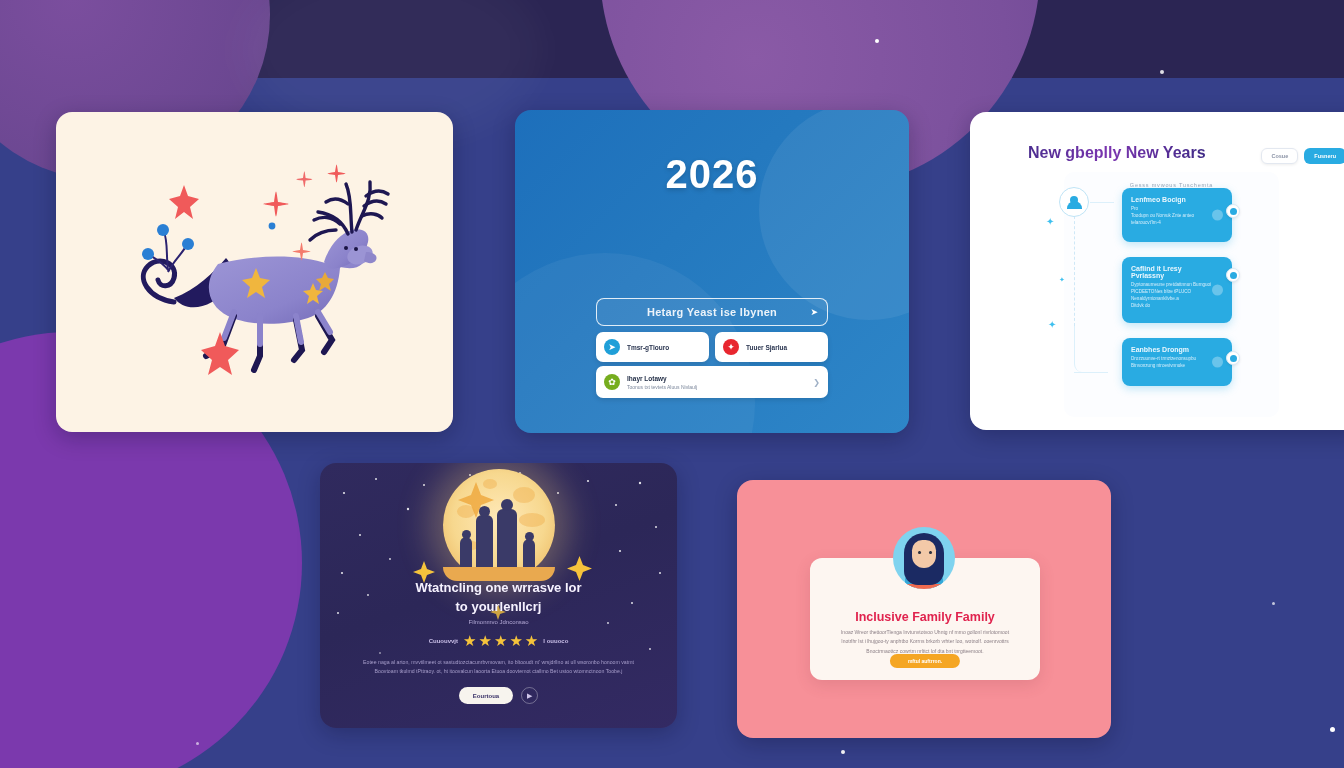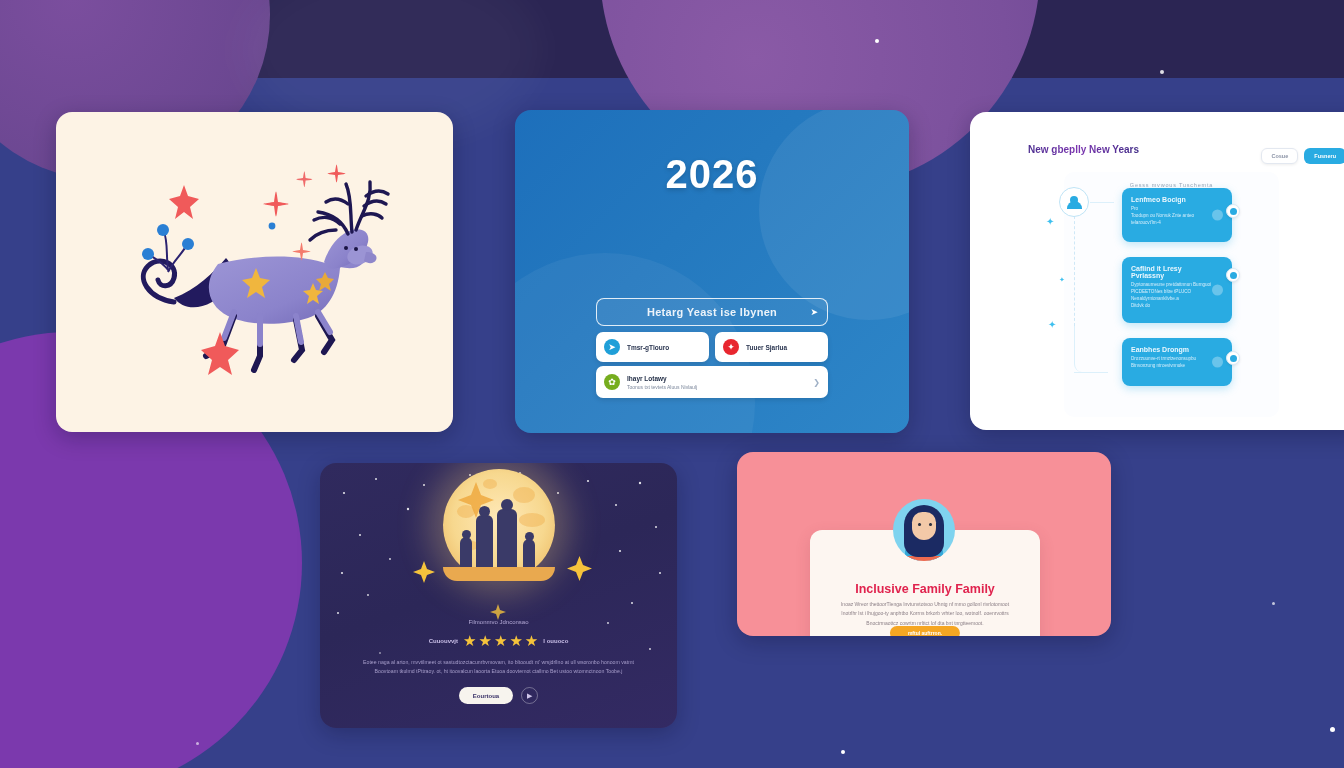--- a/index.html
+++ b/index.html
@@ -77,21 +77,21 @@
   .ny-wide { position:absolute; left:81px; top:256px; width:232px; height:32px;
              background:#fff; border-radius:7px; display:flex; align-items:center;
              gap:7px; padding:0 8px; box-shadow:0 2px 5px rgba(0,0,0,.12); }
   .ny-wide .tcol { display:flex; flex-direction:column; gap:2px; }
   .ny-wide .t1 { font-size:6.5px; font-weight:800; color:#1f2b44; filter:blur(.4px); }
   .ny-wide .t2 { font-size:5px; color:#7b879b; filter:blur(.4px); }
   .ny-wide .chev { margin-left:auto; color:#9fb0c6; font-size:8px; }
 
   
   #card-flow { left: 930px; top: 112px; width: 398px; height: 318px; background: #ffffff; }
-  .fl-title { position:absolute; left:58px; top:32px; font-size:10px; font-weight:700;
+  .fl-title { position:absolute; left:58px; top:32px; font-size:16px; font-weight:700;
               background:linear-gradient(90deg,#4b2d8f,#7b35b0 45%,#3f2a86);
               -webkit-background-clip:text; background-clip:text; color:transparent;
               filter:blur(.25px); }
   .fl-actions { position:absolute; right:22px; top:36px; display:flex; gap:6px; align-items:center; }
   .fl-btn-ghost { background:#fff; border:1px solid #e3e8f0; border-radius:6px;
                   height:16px; padding:0 9px; display:flex; align-items:center;
                   font-size:5.5px; color:#8b93a6; font-weight:700; filter:blur(.4px);
                   box-shadow:0 1px 3px rgba(0,0,0,.07); }
   .fl-btn-primary { background:#29abe2; border-radius:6px; height:16px; padding:0 10px;
                     display:flex; align-items:center; font-size:5.5px; color:#fff;
@@ -152,21 +152,21 @@
   .mn-cta { position:absolute; left:0; right:0; bottom:24px; display:flex;
             align-items:center; justify-content:center; gap:8px; }
   .mn-btn { background:#f7f4ee; border-radius:12px; height:17px; padding:0 14px;
             display:flex; align-items:center; font-size:6px; font-weight:700;
             color:#3b3368; filter:blur(.4px); }
   .mn-iconbtn { width:17px; height:17px; border-radius:50%;
                 border:1px solid rgba(255,255,255,.32); display:flex;
                 align-items:center; justify-content:center; color:#cfc6ea; font-size:7px; }
 
   
-  #card-pink { left: 697px; top: 452px; width: 374px; height: 184px; background: #f79098; }
+  #card-pink { left: 697px; top: 480px; width: 374px; height: 258px; background: #f79098; }
   .pk-inner { position:absolute; left:73px; top:78px; width:230px; height:122px;
               background:#fdf6f1; border-radius:12px;
               box-shadow:0 5px 16px rgba(120,40,60,.14); }
   .pk-avatar { position:absolute; left:50%; top:47px; transform:translateX(-50%);
                width:62px; height:62px; border-radius:50%; overflow:hidden;
                background:#7fd3ef; }
   .pk-hair { position:absolute; left:11px; top:6px; width:40px; height:52px;
              border-radius:20px 20px 14px 14px; background:#1b2a63; }
   .pk-face { position:absolute; left:19px; top:13px; width:24px; height:28px;
              border-radius:12px 12px 14px 14px; background:#f3c9a8; }
@@ -420,20 +420,22 @@
       <div class="mn-fig" style="left:17px;width:12px;height:30px;"></div>
       <div class="mn-head" style="left:19px;bottom:42px;width:9px;height:9px;"></div>
       <div class="mn-fig" style="left:33px;width:17px;height:52px;"></div>
       <div class="mn-head" style="left:36px;bottom:64px;width:11px;height:11px;"></div>
       <div class="mn-fig" style="left:54px;width:20px;height:58px;"></div>
       <div class="mn-head" style="left:58px;bottom:70px;width:12px;height:12px;"></div>
       <div class="mn-fig" style="left:80px;width:12px;height:28px;"></div>
       <div class="mn-head" style="left:82px;bottom:40px;width:9px;height:9px;"></div>
     </div>
 
+    <div class="mn-h1" style="white-space:pre-line;">Wtatncling one wrrasve lor
+to yourlenllcrj</div>
     <div class="mn-sub">Filmonmvo Jdnconsao</div>
 
     <div class="mn-rating">
       <span class="cap">Cuuouvvjt</span>
       <span class="mn-stars-row">
         <span>★</span>
         <span>★</span>
         <span>★</span>
         <span>★</span>
         <span>★</span>

